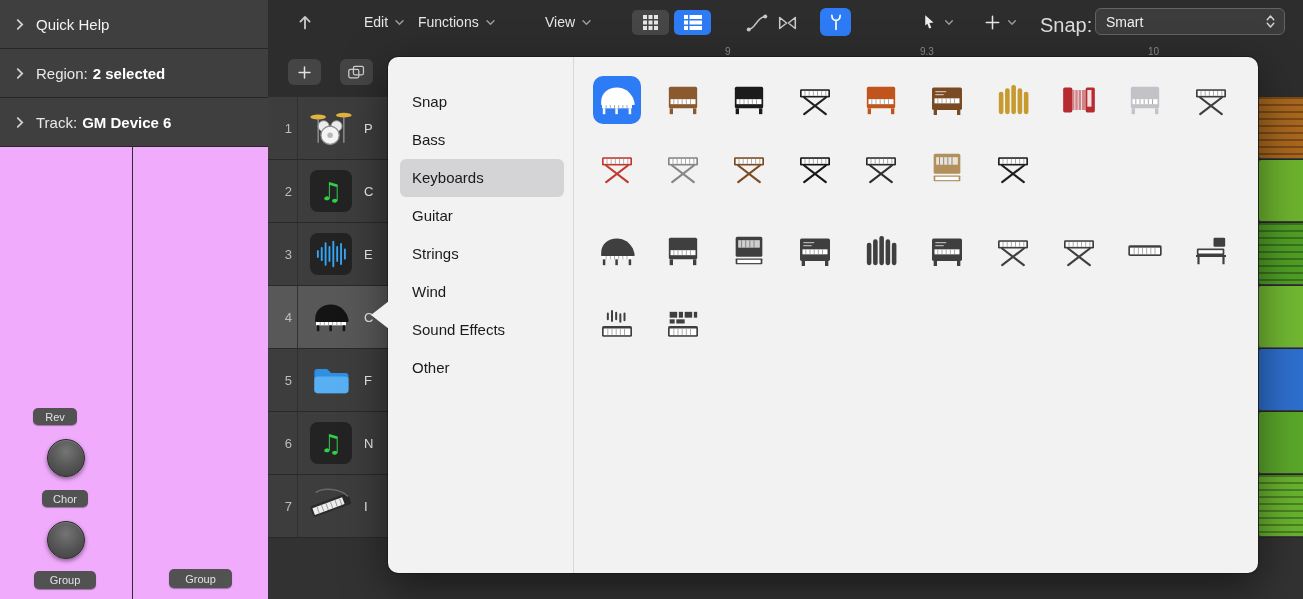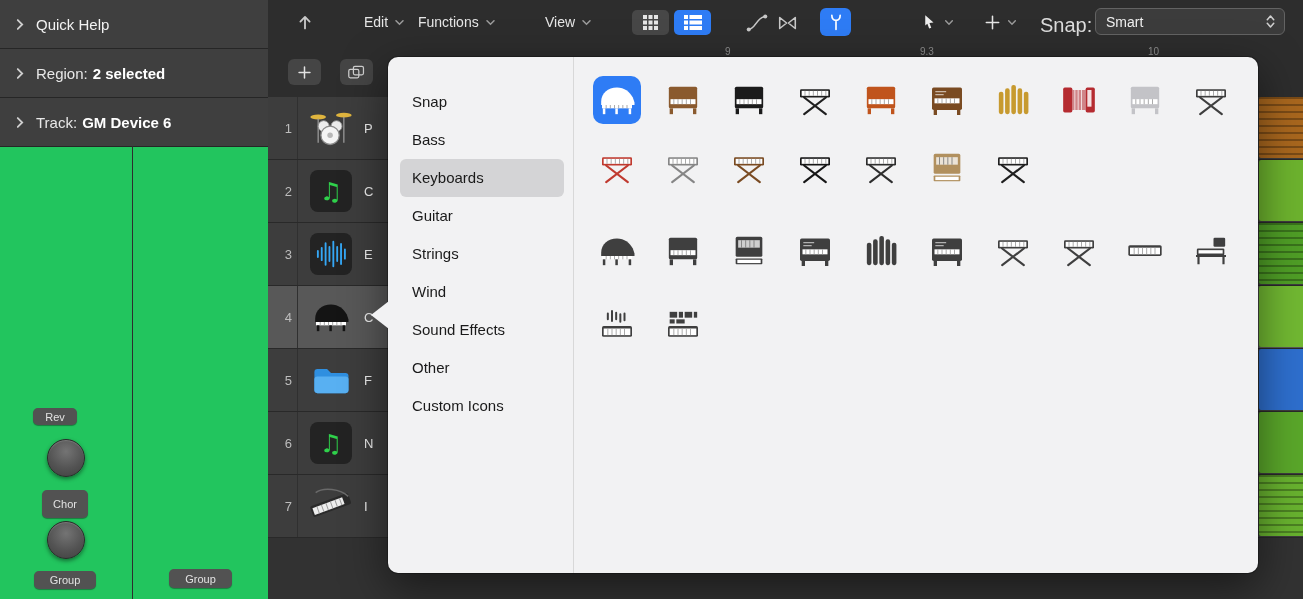--- a/index.html
+++ b/index.html
@@ -1,21 +1,21 @@
 <!DOCTYPE html>
 <html><head>
 <meta charset="utf-8">
 <style>
   html,body{margin:0;padding:0;background:#1e1e1e;}
   .app{position:relative;width:1303px;height:599px;overflow:hidden;background:#2f2f2f;
        font-family:"Liberation Sans",sans-serif;-webkit-font-smoothing:antialiased;}
   svg{display:block}
 
   
-  .left-panel{position:absolute;left:0;top:0;width:268px;height:599px;background:#22c55e;border-right:1px solid #151515;}
+  .left-panel{position:absolute;left:0;top:0;width:268px;height:599px;background:#f0abfc;border-right:1px solid #151515;}
   .lp-row{height:48px;display:flex;align-items:center;padding-left:16px;border-bottom:1px solid #262626;background:#3f3f3f;}
   .lp-chev{color:#cfcfcf;margin-right:12px}
   .lp-label{color:#e8e8e8;font-size:15px}
   .lp-strong{color:#ffffff;font-size:15px;font-weight:bold;margin-left:5px}
   .lp-title{color:#f2f2f2;font-size:15px;font-weight:500}
   .lp-divider{position:absolute;left:132px;top:146px;bottom:0;width:1px;background:#2e2e2e}
   .pill{position:absolute;background:#525252;color:#e2e2e2;font-size:11px;border-radius:5px;
         display:flex;align-items:center;justify-content:center;box-shadow:0 1px 1px rgba(0,0,0,.35)}
   .knob{position:absolute;width:36px;height:36px;border-radius:50%;
         background:radial-gradient(circle at 50% 32%,#747474,#545454 55%,#3f3f3f 100%);
@@ -197,21 +197,21 @@
         </span>
       <span class="lp-label">Track:</span>
       <span class="lp-strong">GM Device 6</span>
     </div>
     <div class="lp-divider"></div>
 
     <div class="pill" style="left:33px;top:408px;width:44px;height:17px">
         <span>Rev</span>
       </div>
     <div class="knob" style="left:47px;top:439px"></div>
-    <div class="pill" style="left:42px;top:490px;width:46px;height:28px">
+    <div class="pill" style="left:42px;top:490px;width:46px;height:17px">
         <span>Chor</span>
       </div>
     <div class="knob" style="left:47px;top:521px"></div>
     <div class="pill" style="left:34px;top:571px;width:62px;height:18px">
         <span>Group</span>
       </div>
     <div class="pill" style="left:169px;top:569px;width:63px;height:19px">
         <span>Group</span>
       </div>
   </aside>
@@ -445,21 +445,20 @@
 
     <div class="cats">
       <div class="cat">Snap</div>
       <div class="cat">Bass</div>
       <div class="cat sel">Keyboards</div>
       <div class="cat">Guitar</div>
       <div class="cat">Strings</div>
       <div class="cat">Wind</div>
       <div class="cat">Sound Effects</div>
       <div class="cat">Other</div>
-      <div class="cat">Custom Icons</div>
     </div>
 
     <div class="grid-row" style="top:14px">
       <div class="cell">
           <div class="tile on">
             <svg class="gi" style="color:#ffffff" viewBox="0 0 48 48">
               <use href="#s-grand"></use>
             </svg>
           </div>
         </div>

